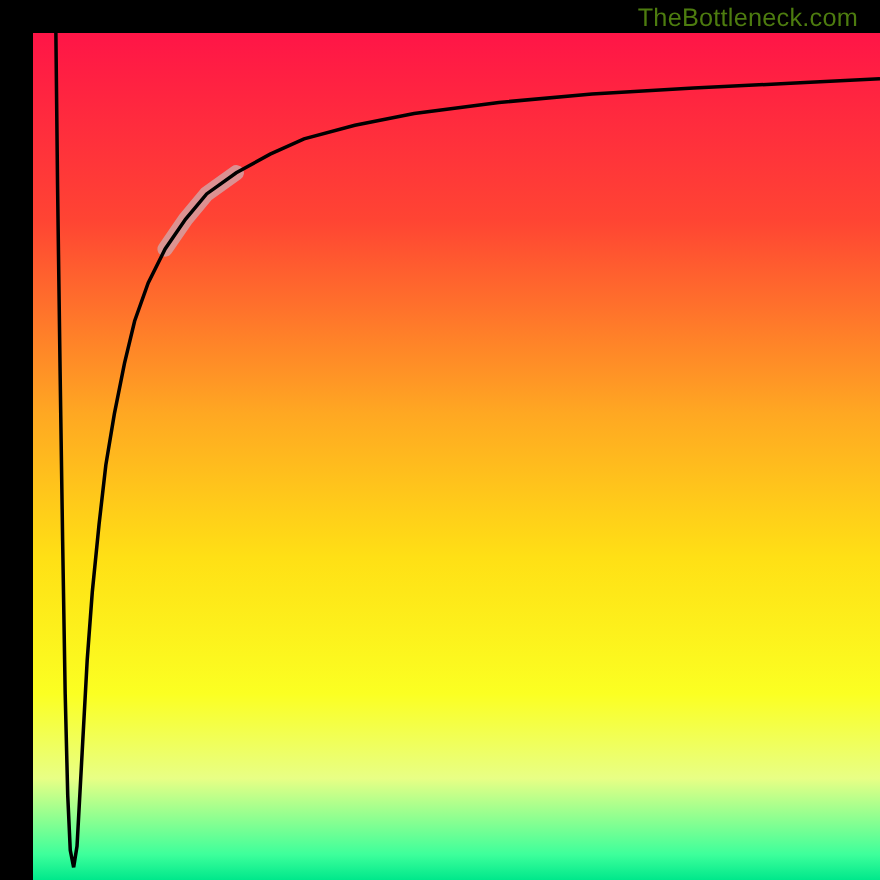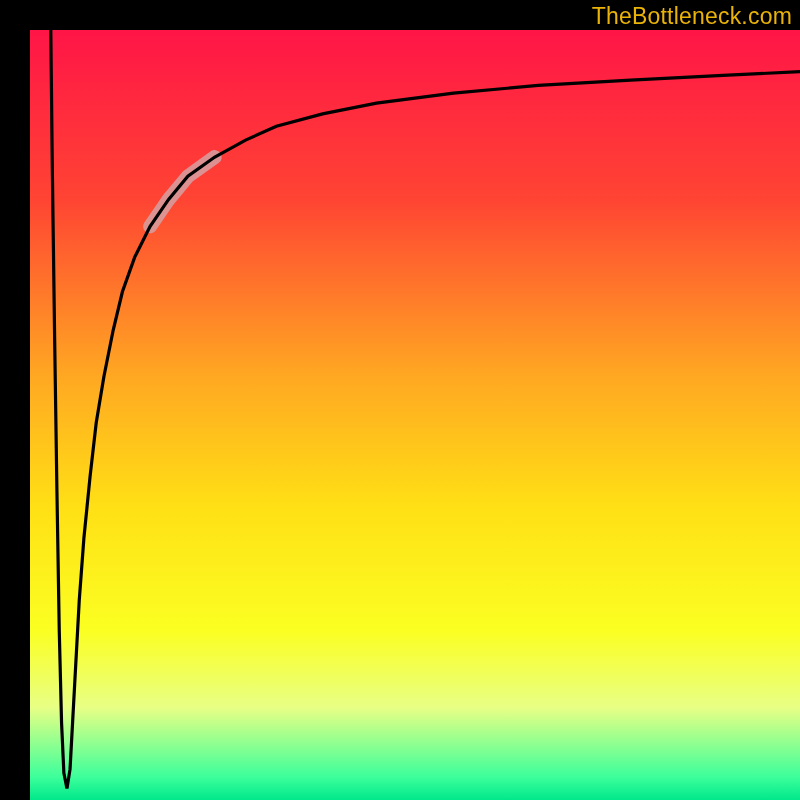--- a/index.html
+++ b/index.html
@@ -12,22 +12,22 @@
     overflow: hidden;
   }
   .frame {
     position: relative;
     width: 800px;
     height: 800px;
   }
   .watermark {
     position: absolute;
     top: 3px;
-    right: 8px;
-    color: #eab308;
+    right: 20px;
+    color: #4d7c0f;
     font-size: 23px;
     font-weight: 500;
     letter-spacing: 0.2px;
     z-index: 10;
   }
   .plot-wrap {
     position: absolute;
     left: 30px;
     top: 30px;
     width: 770px;

